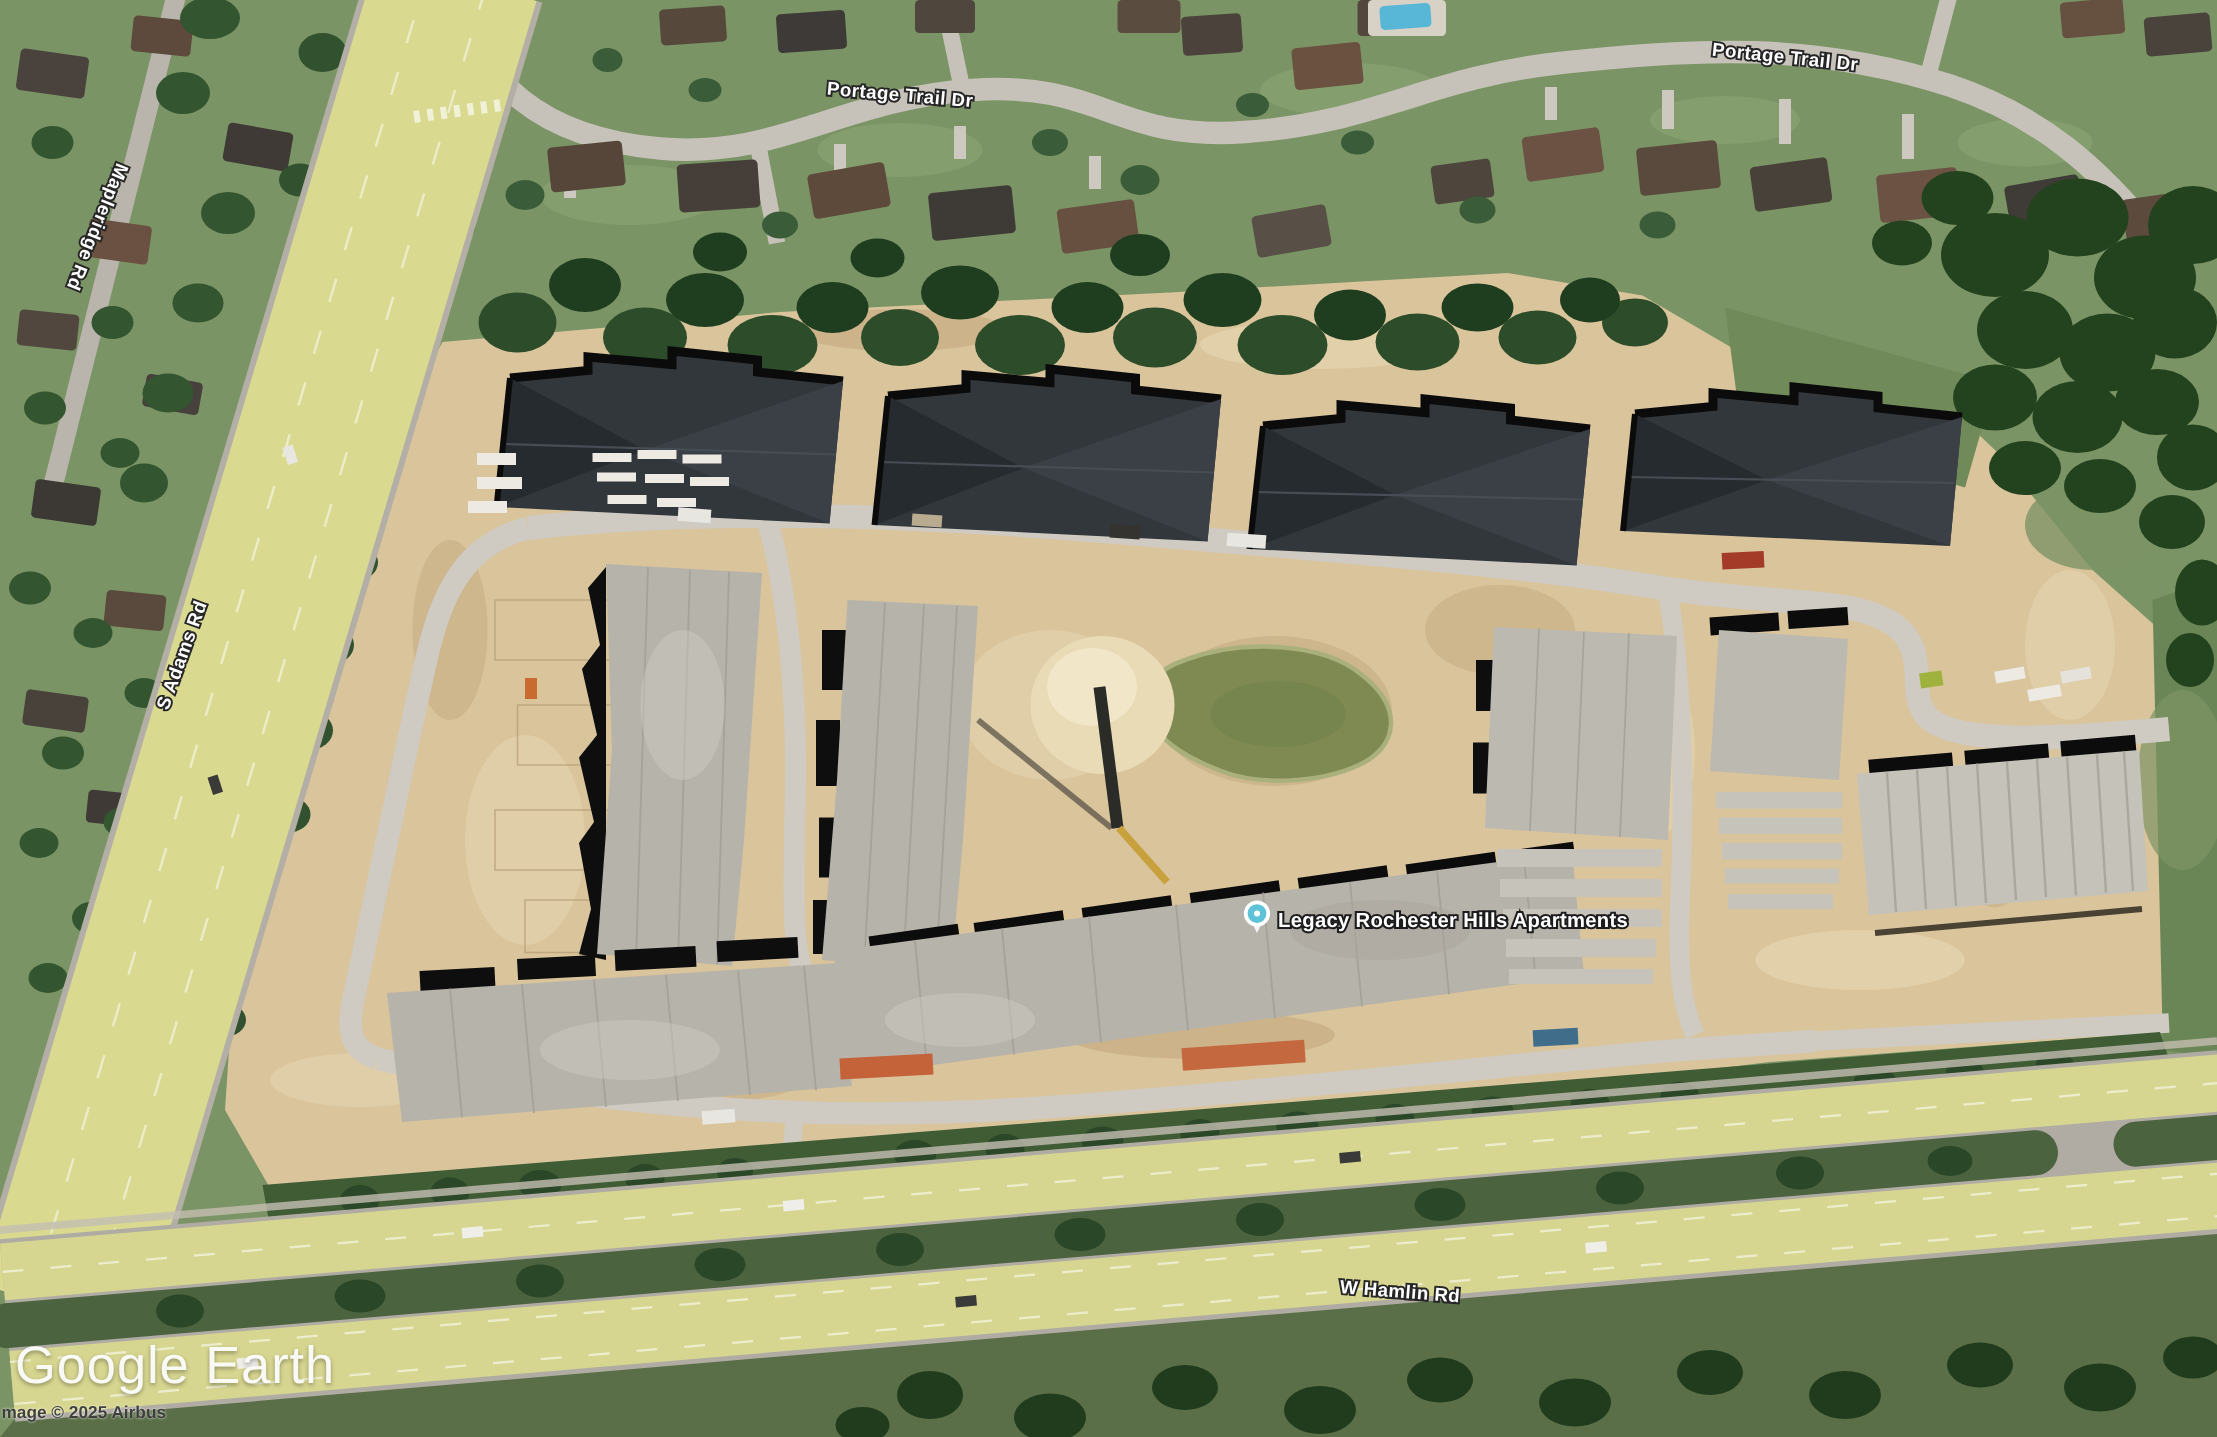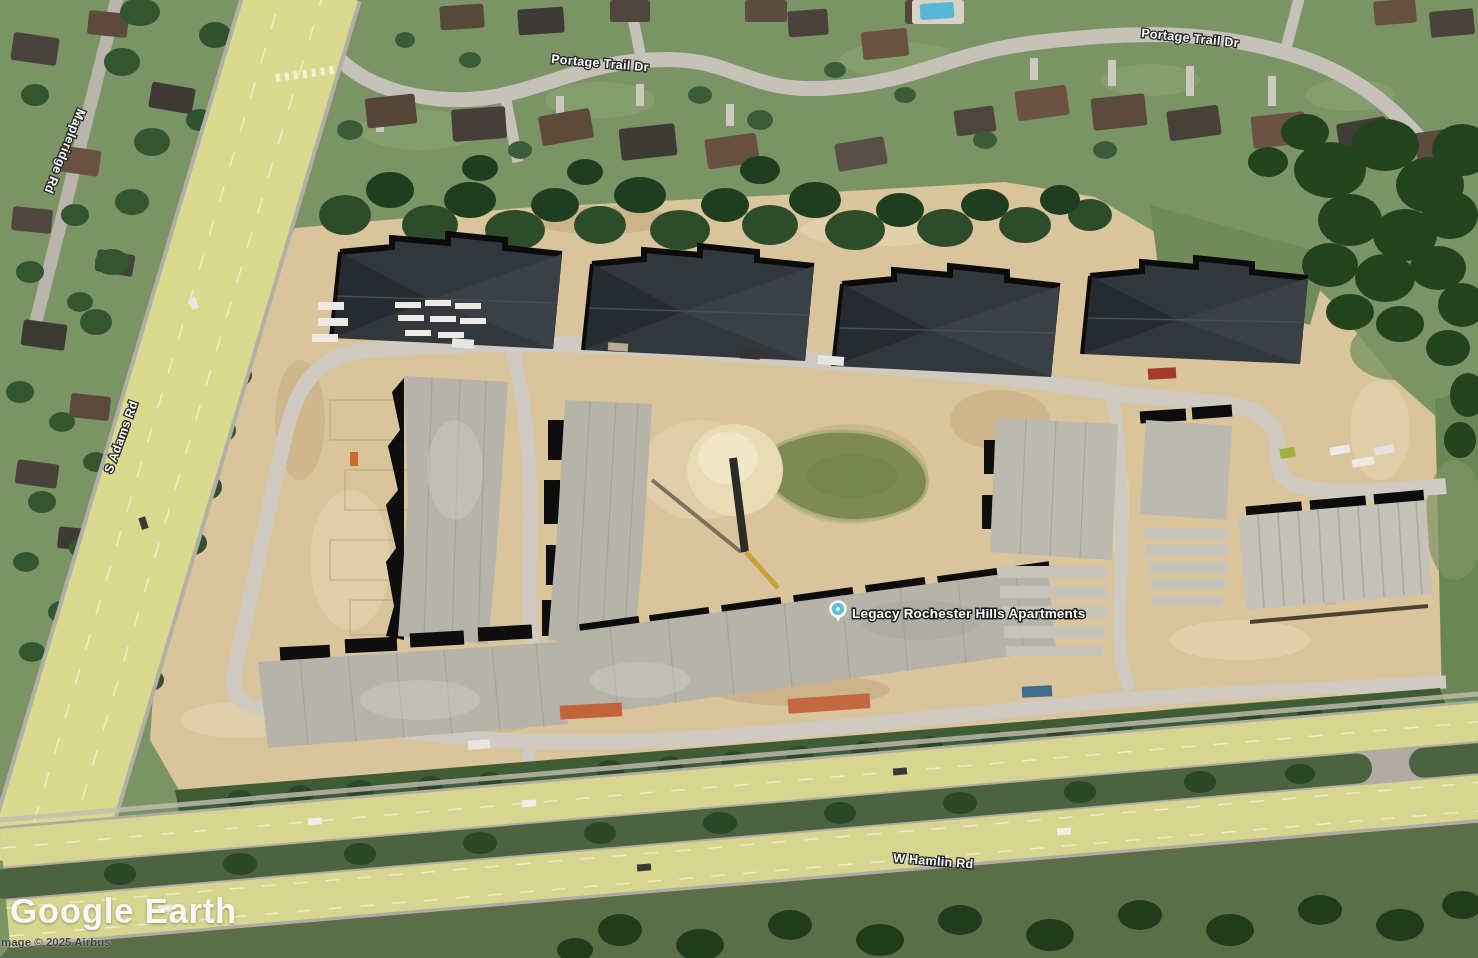--- a/index.html
+++ b/index.html
@@ -3,21 +3,21 @@
 <meta charset="utf-8">
 <style>
   html,body{margin:0;padding:0;background:#111;}
   .stage{position:relative;width:1478px;height:958px;overflow:hidden;
          font-family:"Liberation Sans",sans-serif;background:#7b9465;}
   .stage svg{position:absolute;left:0;top:0;display:block;}
   .rl{font:700 12.5px "Liberation Sans",sans-serif;fill:#fdfdfd;stroke:#262626;
       stroke-width:2.6px;paint-order:stroke;letter-spacing:.3px;}
   .pl{font:700 13.5px "Liberation Sans",sans-serif;fill:#ffffff;stroke:#1c1c1c;
       stroke-width:2.8px;paint-order:stroke;letter-spacing:.2px;}
-  .logo{position:absolute;left:10px;top:891px;font-size:35px;font-weight:700;
+  .logo{position:absolute;left:10px;top:891px;font-size:35px;font-weight:400;
         color:rgba(255,255,255,.93);letter-spacing:.6px;
         text-shadow:0 1px 3px rgba(0,0,0,.35);}
   .attr{position:absolute;left:1px;top:936px;font-size:11.5px;font-weight:700;
         color:rgba(45,45,45,.9);
         text-shadow:0 0 2px rgba(255,255,255,.6),0 0 1px rgba(255,255,255,.6);text-align:right;}
 </style>
 </head>
 <body>
 
 <div class="stage">

